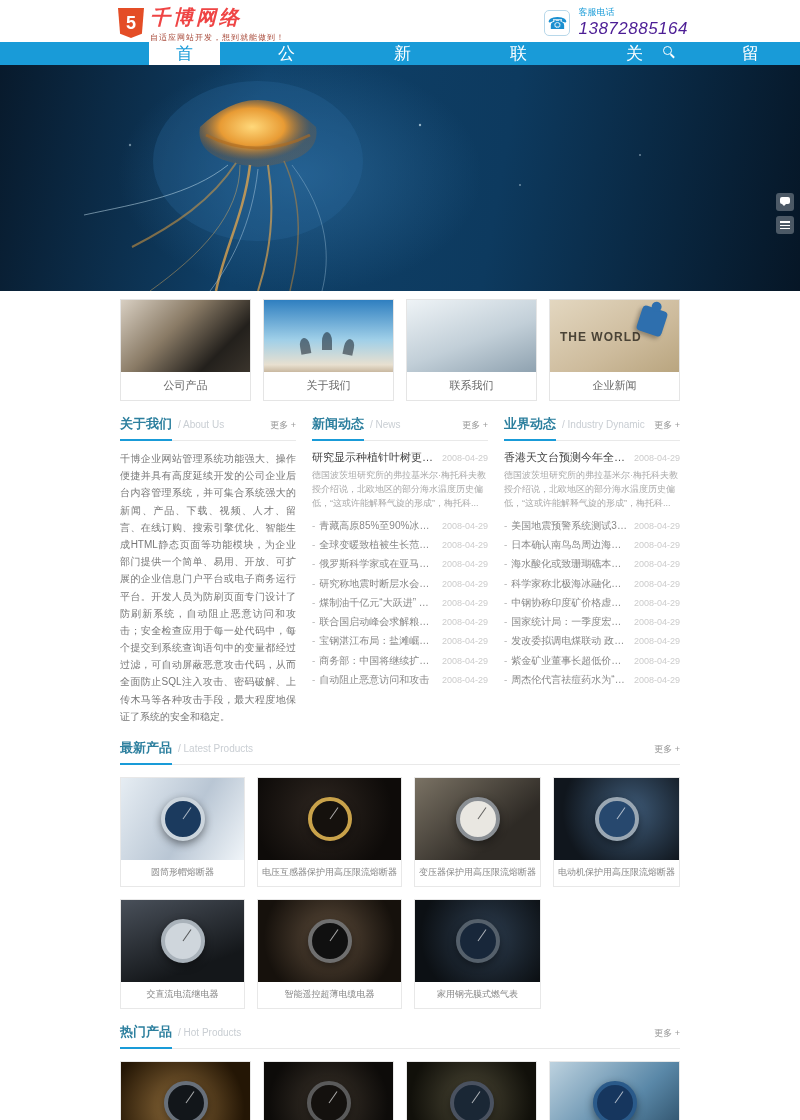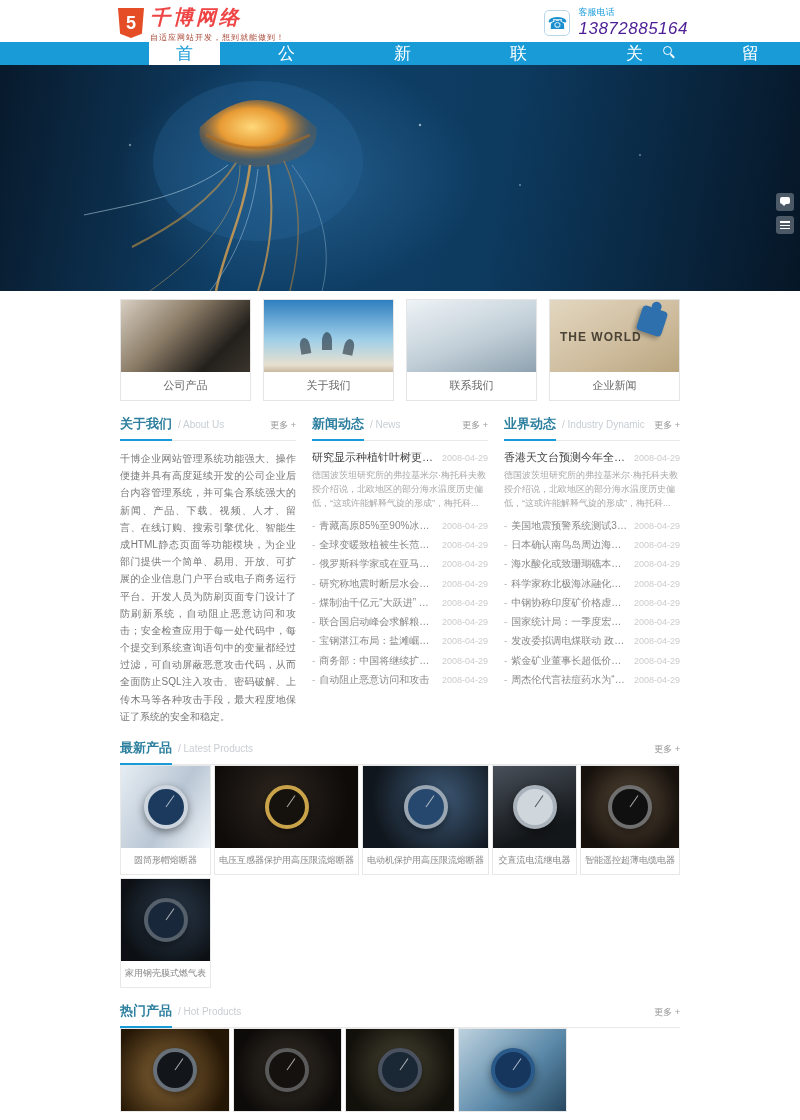--- a/index.html
+++ b/index.html
@@ -91,21 +91,21 @@
   .nfdate { font-size:9px; color:#ccc; margin-left:6px; }
   .nfex { font-size:9px; color:#aaa; line-height:1.55; margin-top:4px;
           display:-webkit-box; -webkit-line-clamp:3; -webkit-box-orient:vertical; overflow:hidden; }
   ul.nlist { list-style:none; margin-top:5px; }
   .nitem { display:flex; align-items:baseline; line-height:1.92; cursor:pointer; }
   .nitem::before { content:"-"; color:#bbb; font-size:10px; margin-right:4px; }
   .nt { flex:1; font-size:10px; color:#888; white-space:nowrap; overflow:hidden; text-overflow:ellipsis; }
   .nd { font-size:9px; color:#ccc; margin-left:6px; }
 
   
-  .pgrid { display:grid; grid-template-columns:repeat(5,1fr); gap:3px; }
+  .pgrid { display:grid; grid-template-columns:repeat(4,1fr); gap:12px; margin-top:12px; }
   .pcard { border:1px solid #e8e8e8; background:#fff; cursor:pointer; }
   .pimg { height:82px; position:relative; overflow:hidden; }
   .dial { position:absolute; width:44px; height:44px; border-radius:50%; left:50%; top:50%;
           transform:translate(-50%,-50%); border:4px solid #888; background:#222;
           box-shadow:0 3px 8px rgba(0,0,0,.45); }
   .dial::after { content:""; position:absolute; left:50%; top:50%; width:1px; height:14px;
                  background:rgba(255,255,255,.65); transform:translate(-50%,-100%) rotate(35deg);
                  transform-origin:bottom; }
   .p1 { background:linear-gradient(120deg,#e6edf3,#b9c6d4 55%,#f0f5f9); }
   .p1 .dial { background:#1b3a5e; border-color:#ccd5dd; }
@@ -374,20 +374,26 @@
         </div>
         <div class="pcap">圆筒形帽熔断器</div>
       </div>
     <div class="pcard">
         <div class="pimg p2">
           <div class="dial"></div>
         </div>
         <div class="pcap">电压互感器保护用高压限流熔断器</div>
       </div>
     <div class="pcard">
+        <div class="pimg p3">
+          <div class="dial"></div>
+        </div>
+        <div class="pcap">变压器保护用高压限流熔断器</div>
+      </div>
+    <div class="pcard">
         <div class="pimg p4">
           <div class="dial"></div>
         </div>
         <div class="pcap">电动机保护用高压限流熔断器</div>
       </div>
     <div class="pcard">
         <div class="pimg p5">
           <div class="dial"></div>
         </div>
         <div class="pcap">交直流电流继电器</div>

